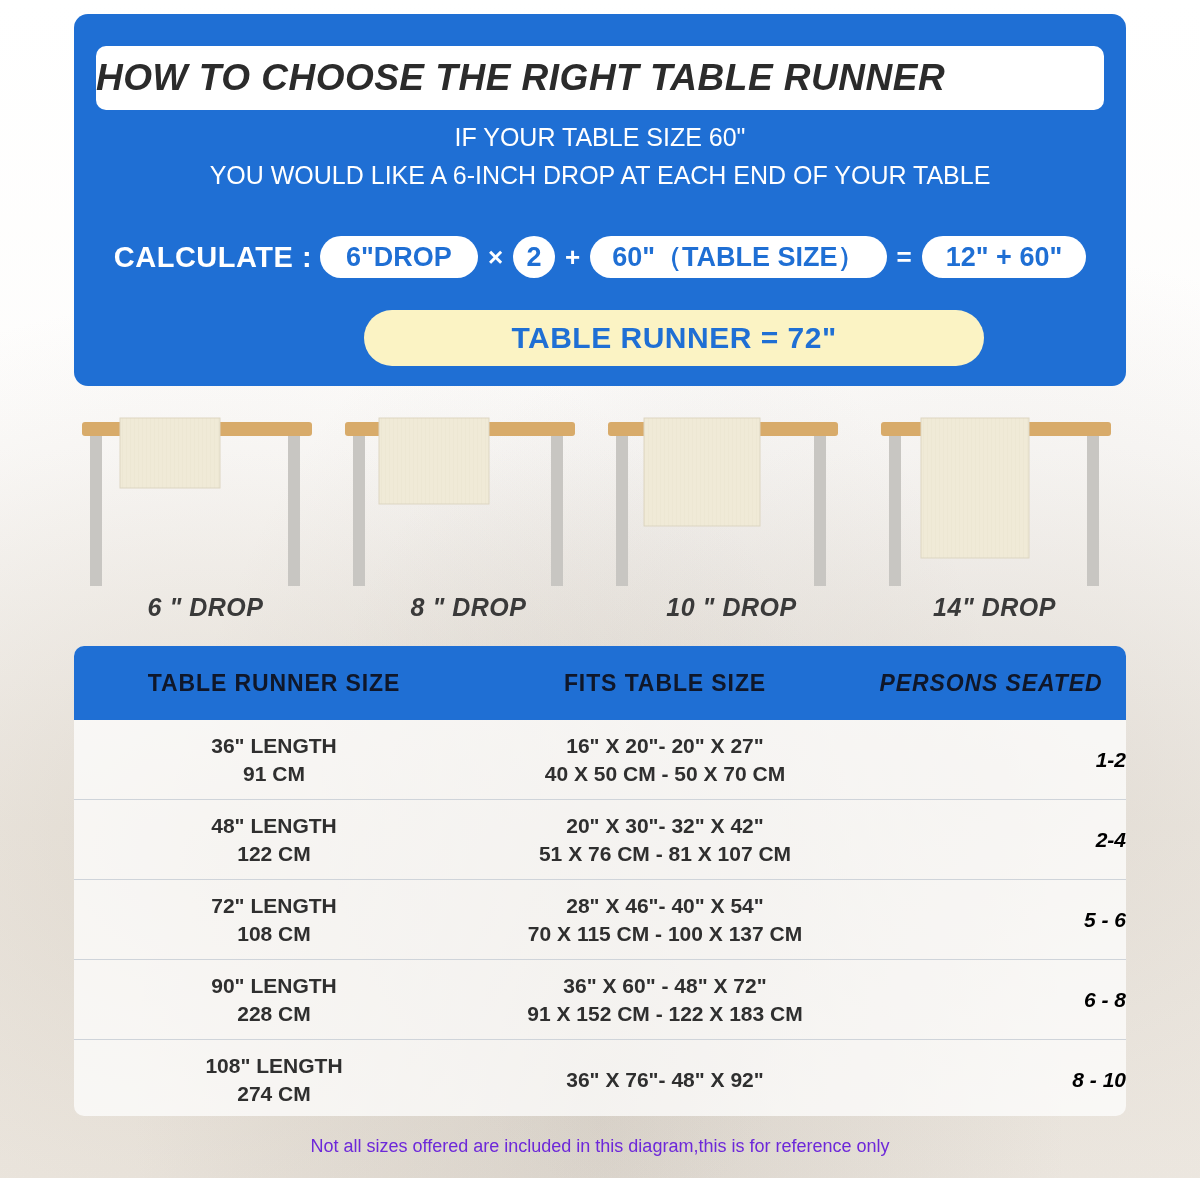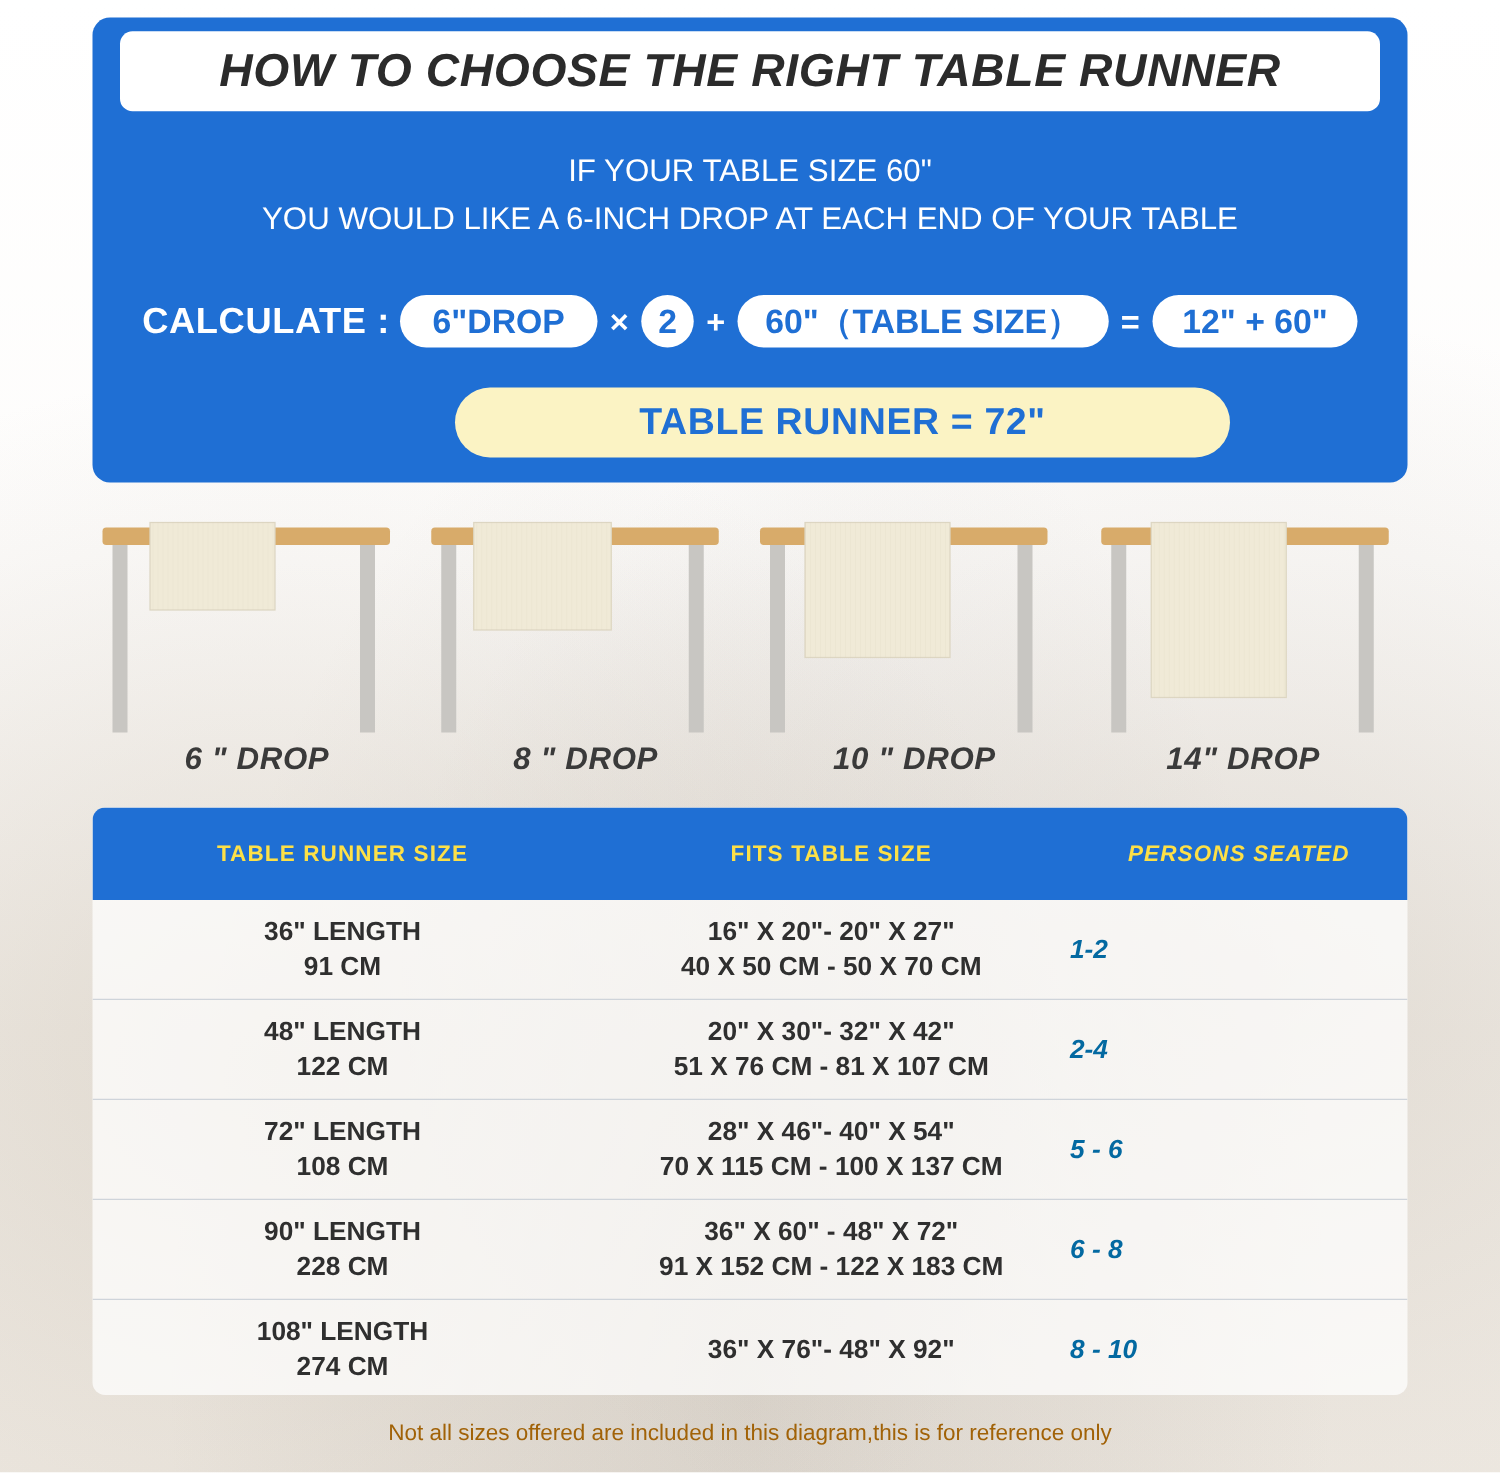--- a/index.html
+++ b/index.html
@@ -38,28 +38,27 @@
     left: 74px;
     top: 14px;
     width: 1052px;
     height: 372px;
     background: #1f6fd4;
     border-radius: 14px;
   }
   .calc-title-wrap {
     position: absolute;
     left: 22px;
-    top: 11px;
+    top: 32px;
     width: 1008px;
     height: 64px;
     background: #ffffff;
     border-radius: 10px;
     display: flex;
     align-items: center;
-    justify-content: center;
   }
   .calc-title {
     font-size: 37px;
     font-weight: bold;
     font-style: italic;
     letter-spacing: 0.5px;
     color: #2b2b2b;
     white-space: nowrap;
   }
   .calc-sub {
@@ -168,22 +167,22 @@
     overflow: hidden;
     background: rgba(255,255,255,0.72);
   }
   .thead {
     height: 74px;
     background: #1f6fd4;
     display: flex;
     align-items: center;
   }
   .th {
-    color: #fde047;
-    font-size: 18px;
+    color: #0f172a;
+    font-size: 23px;
     font-weight: bold;
     letter-spacing: 0.9px;
     text-align: center;
   }
   .col1 { width: 400px; }
   .col2 { width: 382px; }
   .col3 { width: 270px; font-style: italic; }
   .trow {
     height: 79px;
     display: flex;
@@ -194,33 +193,33 @@
   .cell {
     text-align: center;
     color: #2f2f2f;
     font-size: 21px;
     line-height: 28px;
     font-weight: bold;
   }
   .cell .ln1 { display: block; }
   .cell .ln2 { display: block; }
   .cell-persons {
-    text-align: left;
-    color: #0369a1;
+    text-align: right;
+    color: #000000;
     font-size: 21px;
     font-weight: bold;
   }
   .footnote {
     position: absolute;
     left: 74px;
     top: 1136px;
     width: 1052px;
     text-align: center;
     font-size: 18px;
-    color: #a16207;
+    color: #6d28d9;
     font-weight: 500;
   }
 </style>
 </head>
 <body>
 
 <div class="bg-wash"></div>
 
 <div class="page">
 

